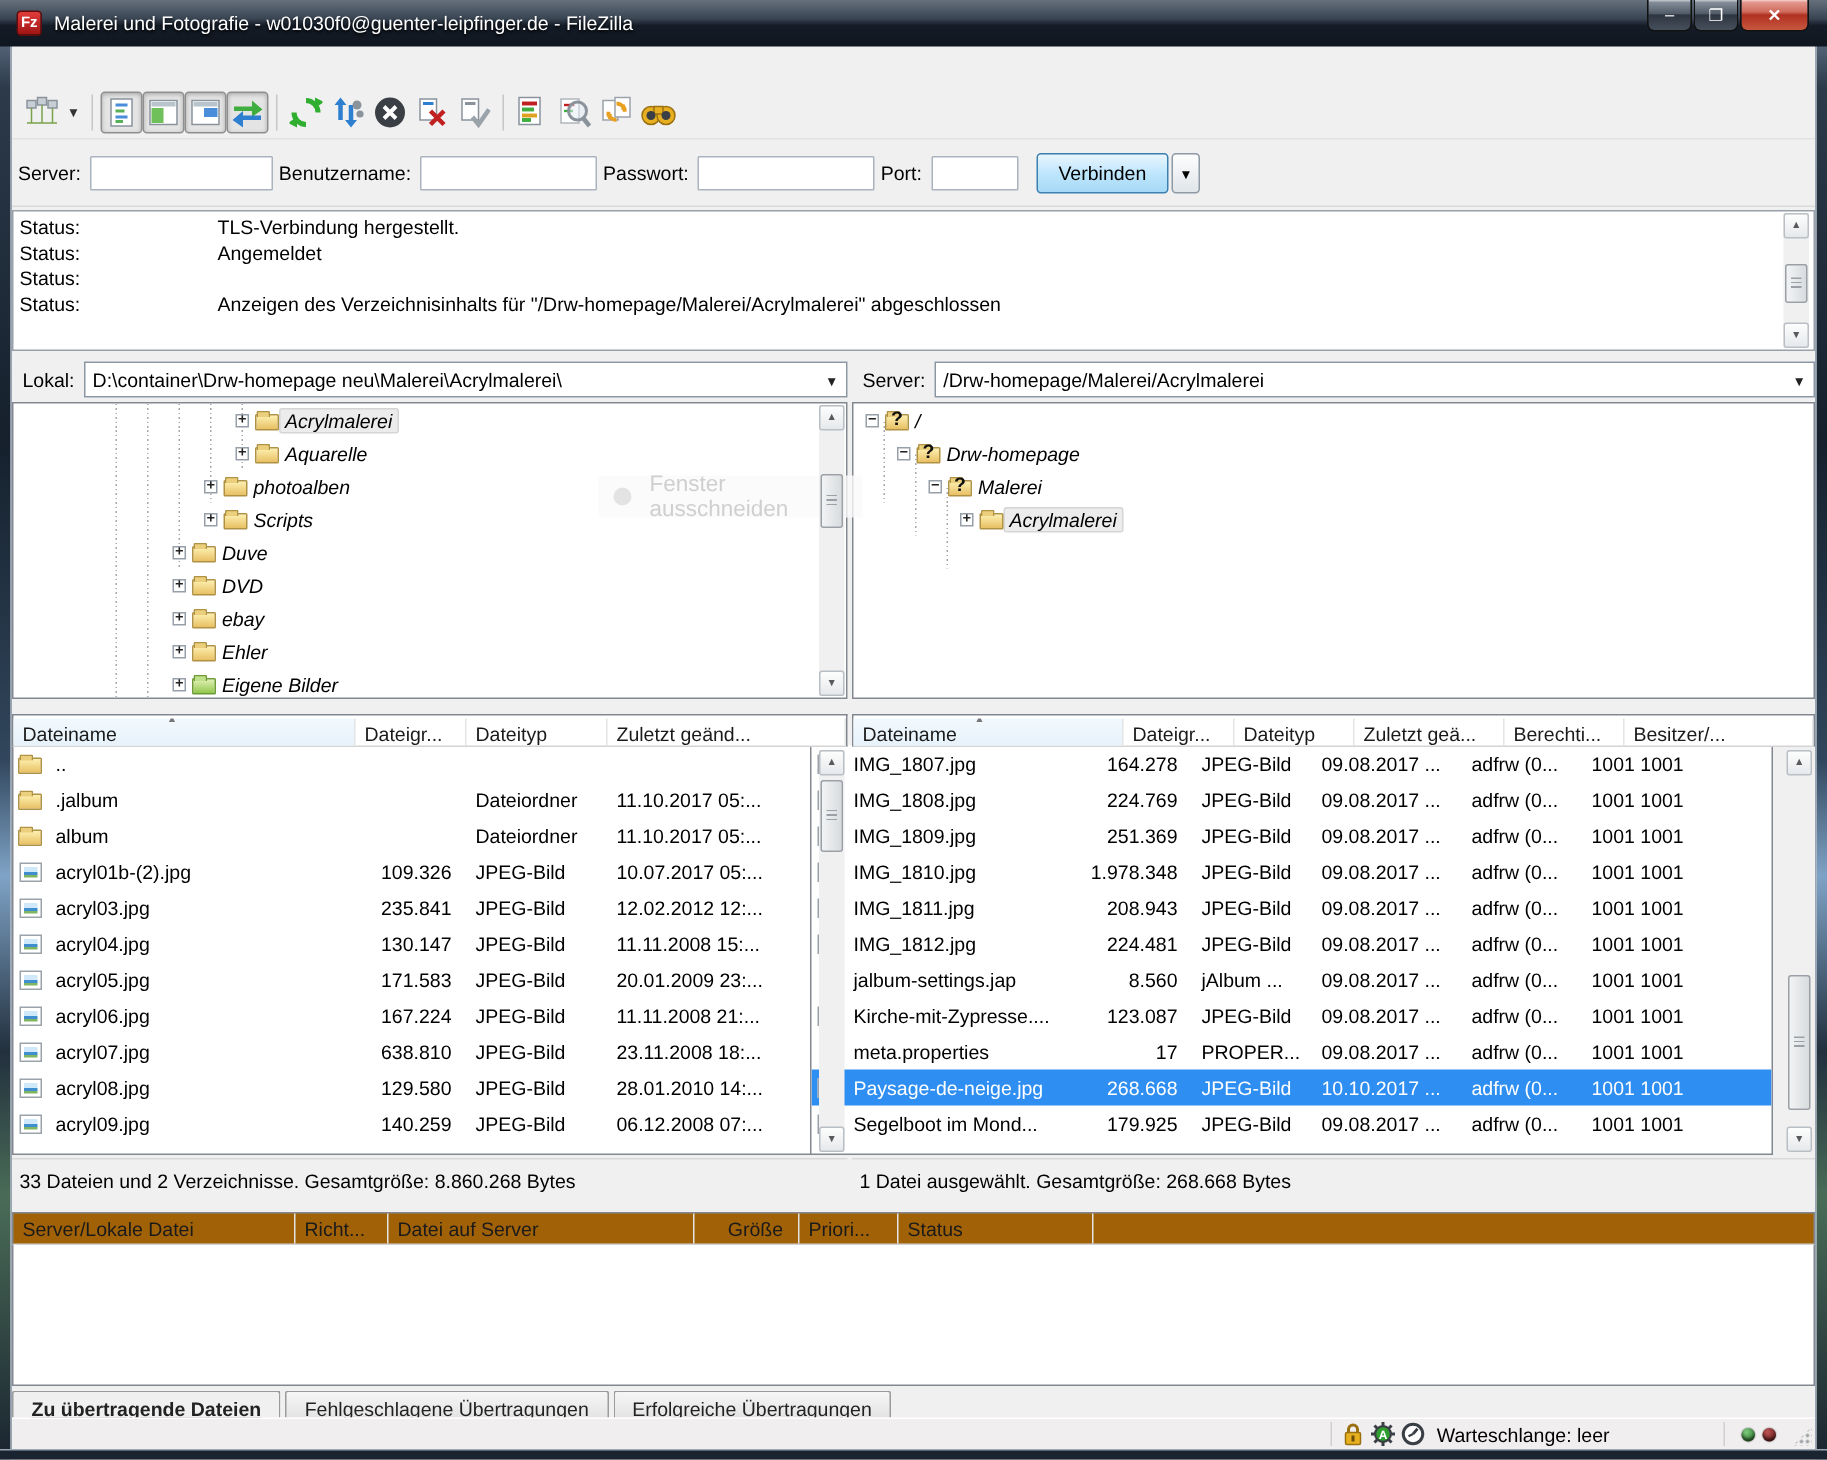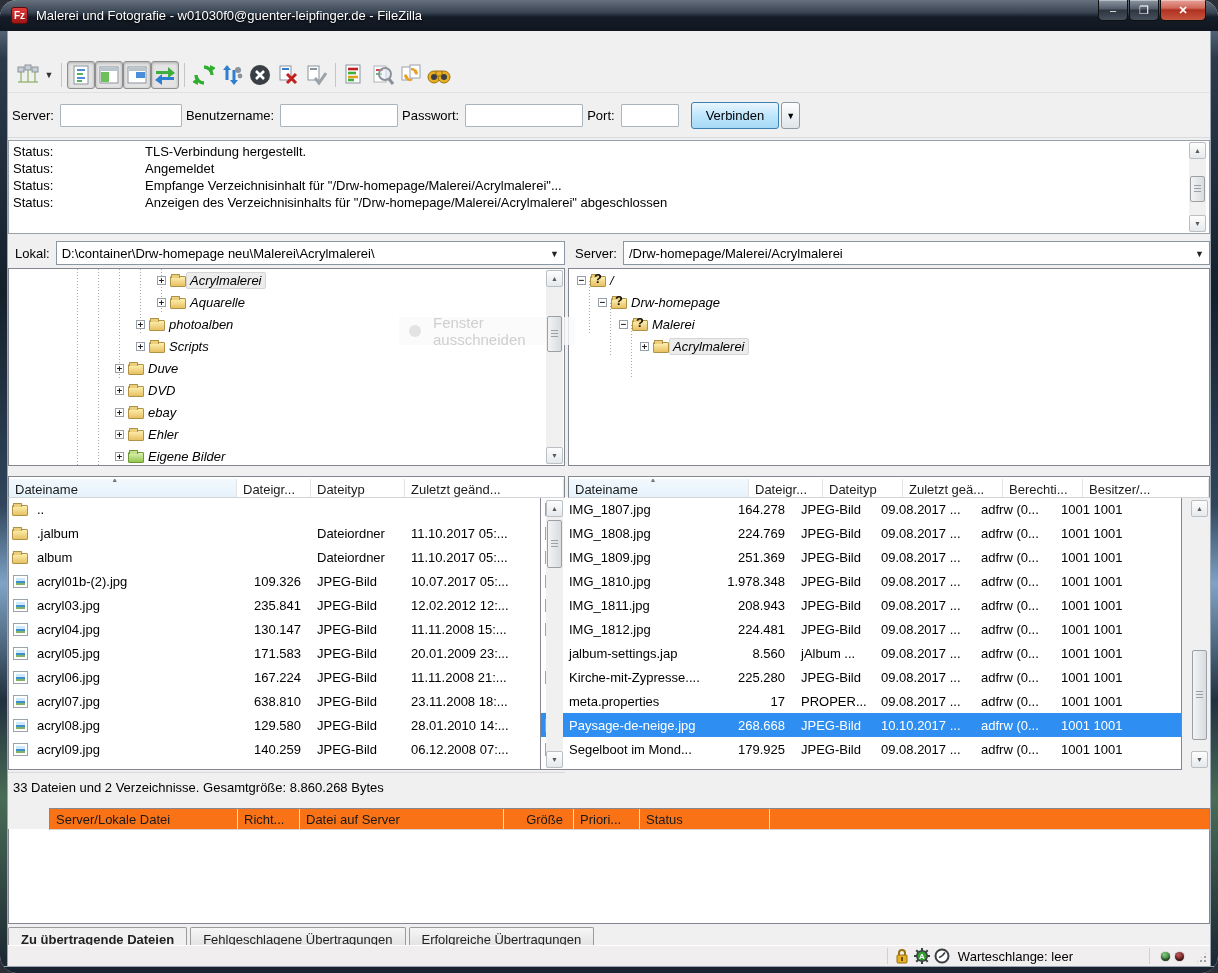--- a/index.html
+++ b/index.html
@@ -1,19 +1,19 @@
 <!DOCTYPE html>
 <html><head>
 <meta charset="utf-8">
 <style>
   * { margin:0; padding:0; box-sizing:border-box; }
   html,body { background:#2a2f38; }
   body { font-family:"Liberation Sans", sans-serif; font-size:13px; color:#000; }
 
-  .window { position:relative; width:1218px; height:973px; background:#f0f0f0; overflow:hidden;border-radius:17px; }
+  .window { position:relative; width:1218px; height:973px; background:#f0f0f0; overflow:hidden; }
 
   
   .frame-left, .frame-right { position:absolute; top:0; bottom:0; width:8px; z-index:40;
     background:linear-gradient(180deg,#7d8ea4 0%,#2c3a4a 6%,#15202c 30%,#31465c 52%,#7fa3c6 60%,#22303e 72%,#4a6c57 82%,#1a2430 100%); }
   .frame-left { left:0; border-right:1px solid #9aa6b3; }
   .frame-right { right:0; border-left:1px solid #9aa6b3; }
   .frame-bottom { position:absolute; left:0; right:0; bottom:0; height:7px; z-index:40;
     background:linear-gradient(180deg,#3a4document6,#16202b); background:#1a2430; border-top:1px solid #9aa6b3; }
 
   
@@ -106,22 +106,22 @@
   
   .cols-remote .w1 { width:180px; } .cols-remote .w2 { width:74px; } .cols-remote .w3 { width:80px; } .cols-remote .w4 { width:100px; }
   .cols-remote .w5 { width:80px; } .cols-remote .w6 { flex:1; }
   .remote-list .cell.name { width:158px; } .remote-list .num { width:74px; } .remote-list .typ { width:80px; }
   .remote-list .dat { width:100px; } .remote-list .per { width:80px; } .remote-list .own { flex:1; }
 
   .pane-status { position:absolute; top:772px; height:30px; background:#f0f0f0; border-top:1px solid #d9d9d9;
     display:flex; align-items:center; padding-left:5px; z-index:2; }
 
   
-  .queuehead { position:absolute; left:8px; right:8px; top:808px; height:22px; background:#f97316; border:1px solid #828790;
-    border-bottom:1px solid #d4d4d4; display:flex; z-index:2;margin-left:41px; }
+  .queuehead { position:absolute; left:8px; right:8px; top:808px; height:22px; background:#a16207; border:1px solid #828790;
+    border-bottom:1px solid #d4d4d4; display:flex; z-index:2; }
   .cols-queue .w1 { width:188px; } .cols-queue .w2 { width:62px; } .cols-queue .w3 { width:204px; }
   .cols-queue .w4 { width:70px; text-align:right; padding-right:10px; padding-left:0; } .cols-queue .w5 { width:66px; } .cols-queue .w6 { width:130px; }
   .queuebody { position:absolute; left:8px; right:8px; top:829px; height:95px; background:#fff; border:1px solid #828790; border-top:none; }
 
   
   .tabs { position:absolute; left:8px; top:927px; height:25px; display:flex; z-index:3; }
   .tab { height:25px; padding:4px 12px 0; border:1px solid #9b9b9b; border-bottom:none; margin-right:3px;
     background:linear-gradient(180deg,#f6f6f6,#dcdcdc); border-radius:2px 2px 0 0; color:#222; }
   .tab.active { background:#f0f0f0; font-weight:bold; border-bottom:1px solid #f0f0f0;text-decoration:underline; }
 
@@ -323,21 +323,20 @@
         <span class="log-text">TLS-Verbindung hergestellt.</span>
       </div>
 
       <div class="log-row">
         <span class="log-label">Status:</span>
         <span class="log-text">Angemeldet</span>
       </div>
 
       <div class="log-row">
         <span class="log-label">Status:</span>
-        <span class="log-text">Empfange Verzeichnisinhalt für "/Drw-homepage/Malerei/Acrylmalerei"...</span>
       </div>
 
       <div class="log-row">
         <span class="log-label">Status:</span>
         <span class="log-text">Anzeigen des Verzeichnisinhalts für "/Drw-homepage/Malerei/Acrylmalerei" abgeschlossen</span>
       </div>
     </div>
   <div class="sb" style="right:12px; top:142px; height:90px;">
     <div class="arr up">▲</div>
     <div class="thumb" style="top:34px; height:26px;"></div>
@@ -674,21 +673,21 @@
         <span class="cell dat">09.08.2017 ...</span>
         <span class="cell per">adfrw (0...</span>
         <span class="cell own">1001 1001</span>
       </div>
 
       <div class="lrow">
         <span class="iconwrap">
           <span class="ic ic-image"></span>
         </span>
         <span class="cell name">Kirche-mit-Zypresse....</span>
-        <span class="cell num">225.280</span>
+        <span class="cell num">123.087</span>
         <span class="cell typ">JPEG-Bild</span>
         <span class="cell dat">09.08.2017 ...</span>
         <span class="cell per">adfrw (0...</span>
         <span class="cell own">1001 1001</span>
       </div>
 
       <div class="lrow">
         <span class="iconwrap">
           <span class="ic ic-file"></span>
         </span>
@@ -722,20 +721,21 @@
         <span class="cell dat">09.08.2017 ...</span>
         <span class="cell per">adfrw (0...</span>
         <span class="cell own">1001 1001</span>
       </div>
     </div>
   <div class="sb" style="left:1191px; top:500px; height:268px;">
     <div class="arr up">▲</div>
     <div class="thumb" style="top:150px; height:90px;"></div>
     <div class="arr down">▼</div>
   </div>
+  <div class="pane-status" style="left:568px; width:642px;">1 Datei ausgewählt. Gesamtgröße: 268.668 Bytes</div>
 
   <div class="clip-overlay">
     <span class="clip-dot"></span>
     <span>Fenster ausschneiden</span>
   </div>
 
   <div class="queuehead cols-queue">
 
   <span class="hcell w1">Server/Lokale Datei</span>
       <span class="hcell w2">Richt...</span>

